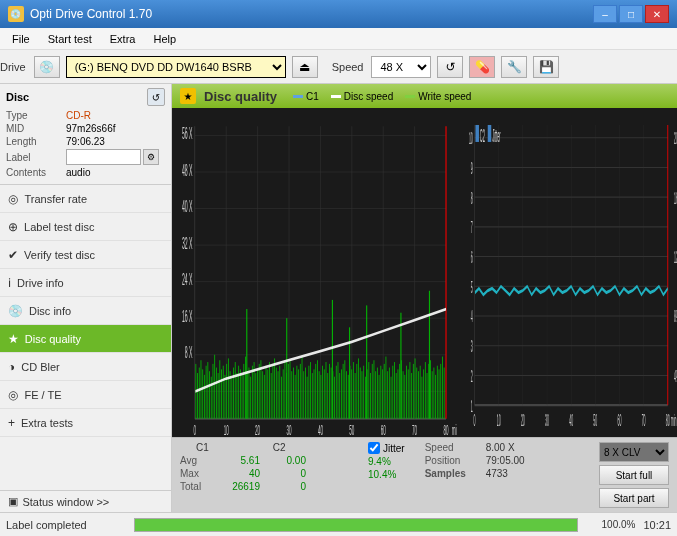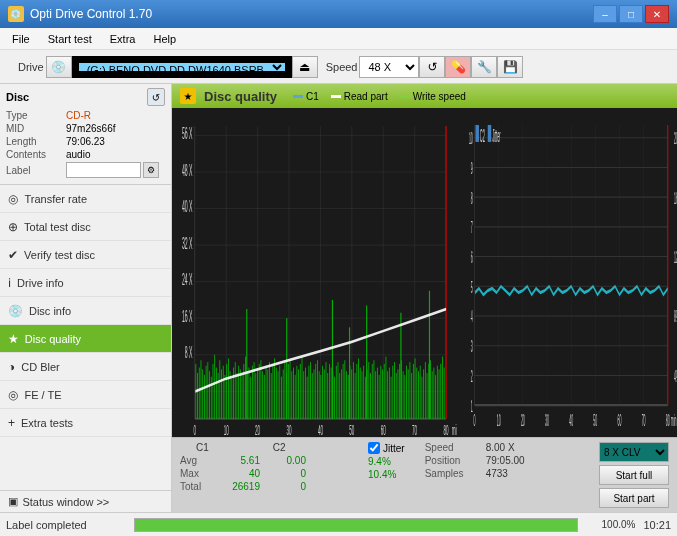--- a/index.html
+++ b/index.html
@@ -42,26 +42,27 @@
       border-radius: 2px;
     }
 
     
     .toolbar {
       background: #f0f0f0;
       border-bottom: 1px solid #ccc;
       height: 34px;
       display: flex;
       align-items: center;
-      padding: 0 18px;
+      padding: 0 0;
+      gap: 6px;
     }
     .toolbar-label { font-size: 11px; color: #333; margin-right: 2px; }
     .drive-select {
-      background: #7dd3fc;
-      border: 7px solid #000000;
+      background: #fef9c3;
+      border: 1px solid #000000;
       height: 22px;
       padding: 0 4px;
       font-size: 11px;
       width: 220px;
     }
     .toolbar-icon-btn {
       width: 26px; height: 22px;
       background: linear-gradient(to bottom, #f8f8f8, #e0e0e0);
       border: 1px solid #aaa;
       cursor: pointer;
@@ -216,21 +217,21 @@
 
     
     .bottom-stats {
       background: #d0d0d0;
       display: flex;
       padding: 4px 8px;
       gap: 0;
       border-top: 1px solid #bbb;
     }
     .speed-clv-select {
-      background: #0f766e;
+      background: #737373;
       border: 1px solid #aaa;
       height: 20px;
       font-size: 10px;
       width: 70px;
     }
     .start-btn {
       background: linear-gradient(to bottom, #f8f8f8, #d8d8d8);
       border: 1px solid #aaa;
       height: 20px;
       font-size: 10px;
@@ -319,38 +320,38 @@
       </div>
       <div class="disc-row">
         <span class="disc-key">MID</span>
         <span class="disc-val">97m26s66f</span>
       </div>
       <div class="disc-row">
         <span class="disc-key">Length</span>
         <span class="disc-val">79:06.23</span>
       </div>
       <div class="disc-row">
-        <span class="disc-key">Contents</span>
-        <span class="disc-val">audio</span>
-      </div>
-      <div class="disc-row">
         <span class="disc-key">Label</span>
         <input class="label-input" type="text" value="" style="">
         <button class="label-btn">⚙</button>
+      </div>
+      <div class="disc-row">
+        <span class="disc-key">Contents</span>
+        <span class="disc-val">audio</span>
       </div>
     </div>
 
     <div class="nav-items">
       <div class="nav-item">
         <span class="nav-icon">◎</span>
         <span>Transfer rate</span>
       </div>
       <div class="nav-item">
         <span class="nav-icon">⊕</span>
-        <span>Total test disc</span>
+        <span>Label test disc</span>
       </div>
       <div class="nav-item">
         <span class="nav-icon">✔</span>
         <span>Verify test disc</span>
       </div>
       <div class="nav-item">
         <span class="nav-icon">ℹ</span>
         <span>Drive info</span>
       </div>
       <div class="nav-item">
@@ -388,21 +389,21 @@
     <div class="chart-header">
       <div class="chart-icon">★</div>
       <span class="chart-title">Disc quality</span>
       <div class="legend-items">
         <div class="legend-item">
           <div class="legend-dot c1"></div>
           <span>C1</span>
         </div>
         <div class="legend-item">
           <div class="legend-dot read"></div>
-          <span>Read part</span>
+          <span>Disc speed</span>
         </div>
         <div class="legend-item">
           <div class="legend-dot write"></div>
           <span>Write speed</span>
         </div>
       </div>
     </div>
 
     <div class="charts-container">
 
@@ -714,21 +715,21 @@
       <div style="display:flex; flex-direction:column; gap:2px; margin-left:20px;">
         <div style="display:flex; gap:6px; font-size:10px;">
           <span style="color:#555; width:55px;">Speed</span>
           <span style="color:#333;">8.00 X</span>
         </div>
         <div style="display:flex; gap:6px; font-size:10px;">
           <span style="color:#555; width:55px;">Position</span>
           <span style="color:#333;">79:05.00</span>
         </div>
         <div style="display:flex; gap:6px; font-size:10px;">
-          <span style="color:#555; width:55px;">Samples</span>
+          <span style="color:#555; width:55px;font-weight:bold;">Samples</span>
           <span style="color:#333;">4733</span>
         </div>
       </div>
 
       <div style="display:flex; flex-direction:column; gap:3px; margin-left:auto; align-items:flex-end;">
         <select class="speed-clv-select">
           <option>8 X CLV</option>
         </select>
         <button class="start-btn">Start full</button>
         <button class="start-btn">Start part</button>

